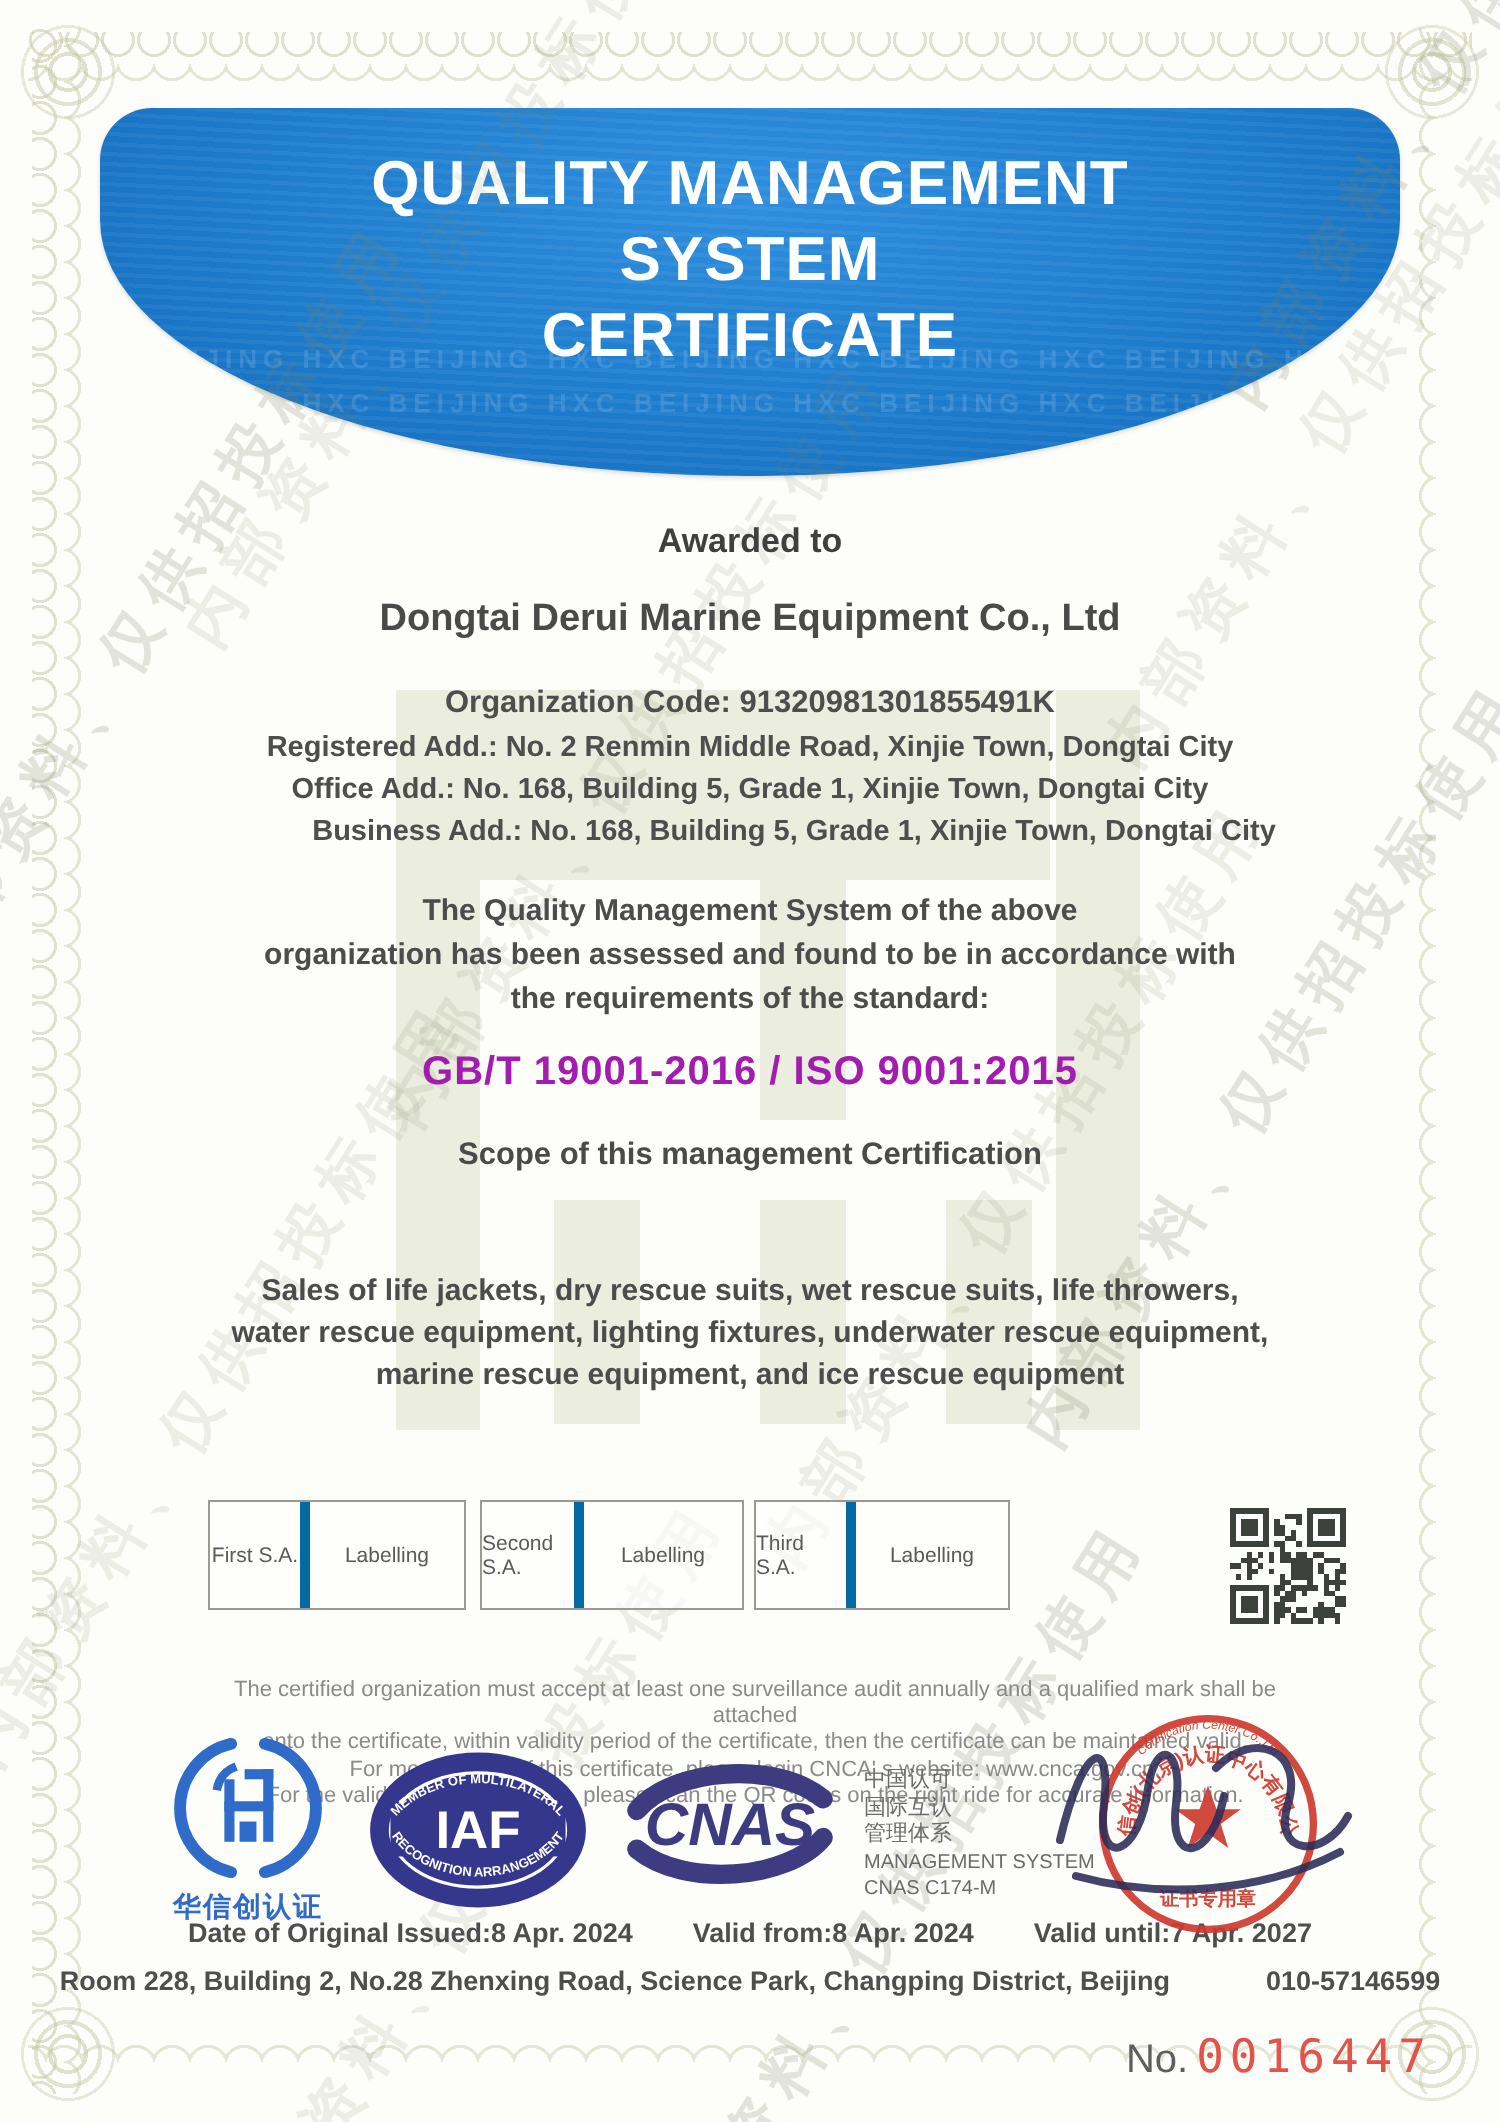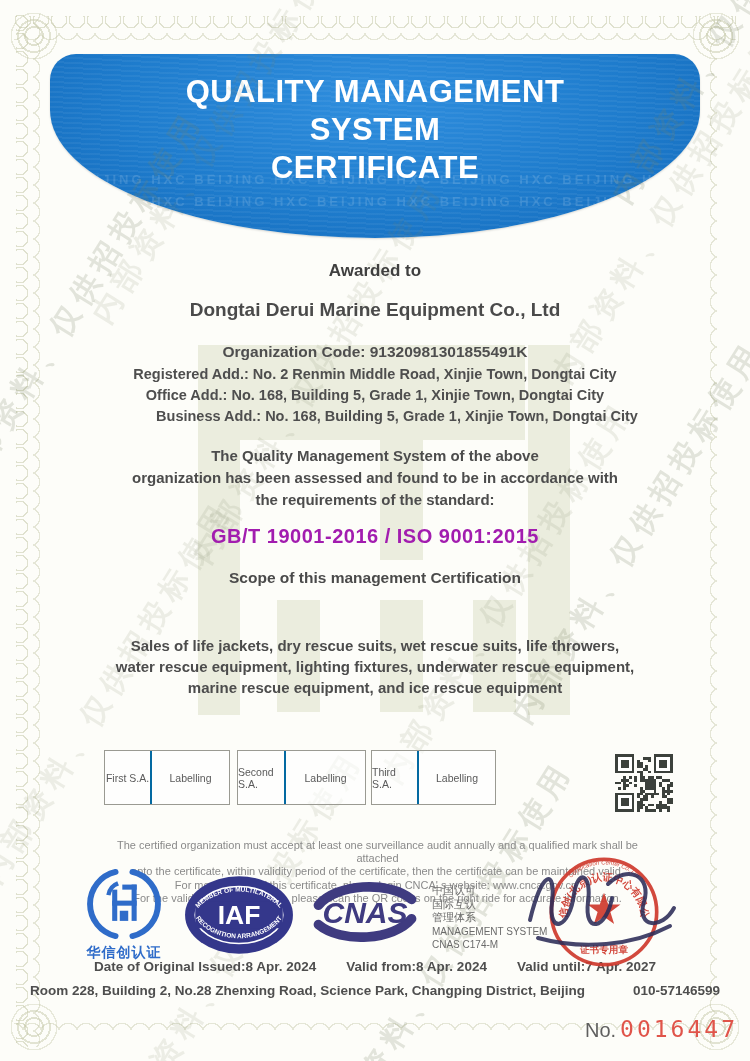--- a/index.html
+++ b/index.html
@@ -65,21 +65,21 @@
   .standard{top:525px; font-size:20px; font-weight:bold; color:#a21caf; letter-spacing:.5px;}
   .scopehead{top:569px; font-size:15.5px; font-weight:bold; color:#4a4a4a;}
   .sc1{top:637px;text-align:center;} .sc2{top:658px;} .sc3{top:679px;}
   .scope{font-size:15px; font-weight:bold; color:#4c4c4c;}
 
   
   .audit-row{position:absolute; left:104px; top:750px; display:flex; z-index:6;}
   .audit-box{display:flex; height:53px; border:1px solid #9a9a92; background:rgba(255,255,255,.6);}
   .audit-box .cell{display:flex; align-items:center; justify-content:center;
      font-size:10.5px; color:#5a5a5a;}
-  .audit-box .cell.first{border-right:2px solid #0369a1;}
+  .audit-box .cell.first{border-right:5px solid #0369a1;}
   .ab1 .cell.first{width:45px;} .ab1 .cell.second{width:77px;}
   .ab2 .cell.first{width:46px;} .ab2 .cell.second{width:79px;}
   .ab3 .cell.first{width:45px;} .ab3 .cell.second{width:76px;}
   .gap1{width:7px;} .gap2{width:5px;}
 
   .qr{position:absolute; left:615px; top:754px; width:58px; height:58px; z-index:6;}
 
   
   .fineprint{position:absolute; left:95px; top:839px; width:565px; z-index:6;
      font-size:11px; line-height:13.2px; color:#8a8a8a; text-align:center;}
@@ -93,21 +93,21 @@
     font-size:11px; line-height:13.5px; color:#6b6b6b;}
   .accr .en{font-size:10px;}
   .stamp{position:absolute; left:528px; top:836px; z-index:7; opacity:.92;}
   .signature{position:absolute; left:512px; top:850px; z-index:8; opacity:.88;}
 
   
   .dates{position:absolute; left:0; right:0; top:959px; display:flex; justify-content:center;
      gap:30px; font-size:13.5px; font-weight:bold; color:#4e4e4e; z-index:6;}
   .footer-addr{position:absolute; left:0; right:0; top:983px; display:flex; justify-content:center;
      gap:48px; font-size:13.5px; font-weight:bold; color:#4e4e4e; z-index:6;}
-  .serial{position:absolute; right:12px; top:1016px; z-index:6; display:flex; align-items:baseline; gap:4px;}
+  .serial{position:absolute; right:34px; top:1016px; z-index:6; display:flex; align-items:baseline; gap:4px;}
   .serial .lbl{font-size:20px; color:#5f5f5f;}
   .serial .num{font-size:23px; color:#e0544a; letter-spacing:3px;
      font-family:"DejaVu Sans Mono", monospace;}
 </style>
 </head>
 <body>
 
 <div class="page">
 
   <div class="bstrip b-top"></div>

